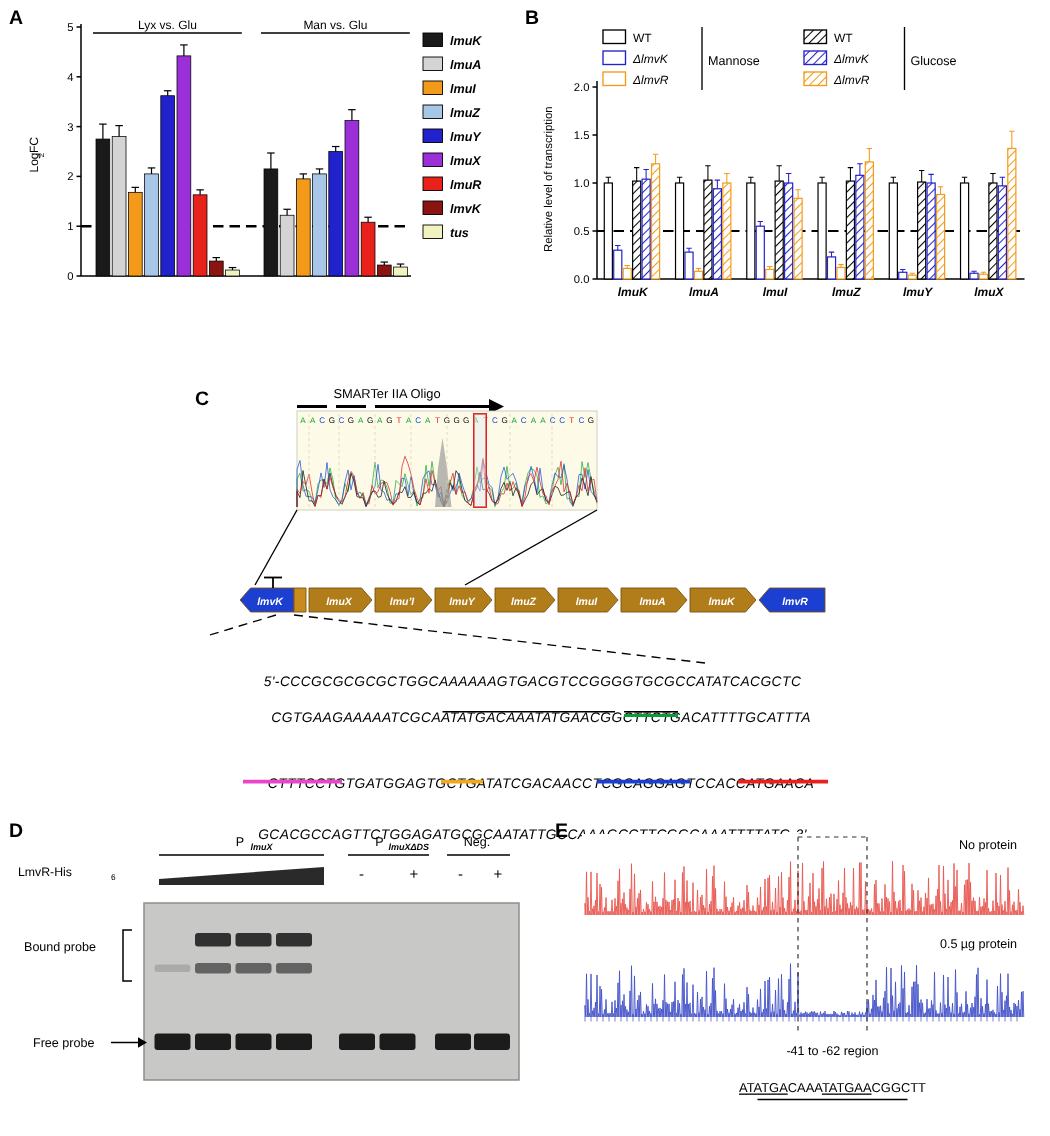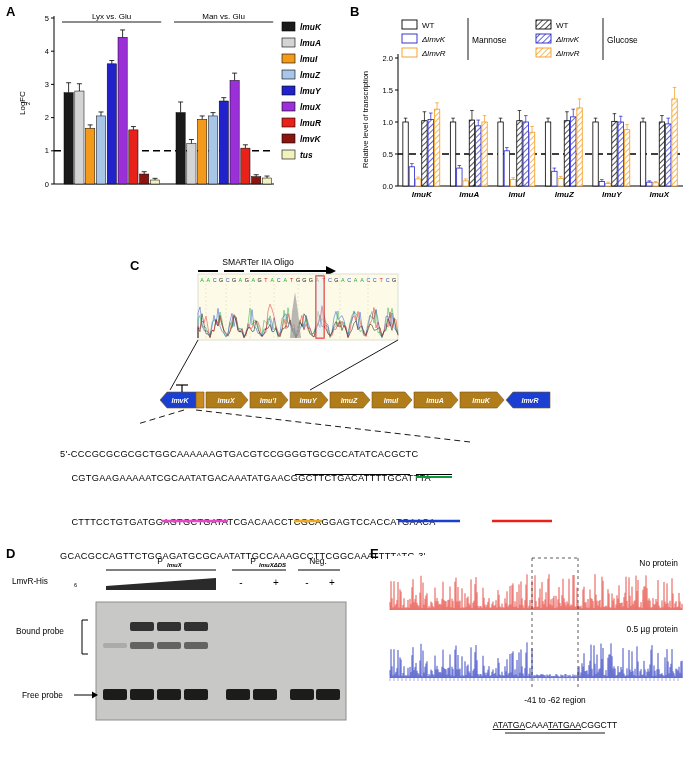--- a/index.html
+++ b/index.html
@@ -350,21 +350,21 @@
     <polygon points="320,140 357,140 364,148 357,156 320,156" fill="#b07d1a" stroke="#7a5410" stroke-width="0.6"></polygon>
     <text x="341" y="151" font-size="7" font-family="&quot;Liberation Sans&quot;, sans-serif" fill="#fff" text-anchor="middle" font-weight="bold" font-style="italic">lmuK</text>
     <polygon points="410,140 373,140 366,148 373,156 410,156" fill="#1b3fd1" stroke="#7a5410" stroke-width="0.6"></polygon>
     <text x="390" y="151" font-size="7" font-family="&quot;Liberation Sans&quot;, sans-serif" fill="#fff" text-anchor="middle" font-weight="bold" font-style="italic">lmvR</text>
     <line x1="42" y1="133" x2="42" y2="140" stroke="#000" stroke-width="1.2"></line>
     <line x1="36" y1="133" x2="48" y2="133" stroke="#000" stroke-width="1.2"></line>
     <line x1="44" y1="158" x2="-62" y2="190" stroke="#000" stroke-width="0.9" stroke-dasharray="6,4"></line>
     <line x1="56" y1="158" x2="330" y2="190" stroke="#000" stroke-width="0.9" stroke-dasharray="6,4"></line>
   </svg>
 
-<div class="abs" style="left:60px;top:449px;width:590px;text-align:left;">
+<div class="abs" style="left:60px;top:449px;width:590px;text-align:center;font-style:italic;">
   <div class="seqline">5'-CCCGCGCGCGCTGGCAAAAAAGTGACGTCCGGGGTGCGCCATATCACGCTC</div>
   <div class="seqline" style="margin-top:4px;position:relative;">
     <span>CGTGAAGAAAAATCGCAATATGACAAATATGAACGGCTTCTGACATTTTGCATTTA</span>
     <svg style="position:absolute;left:0;top:0;" width="590" height="16">
       <line x1="235" y1="11.5" x2="350" y2="11.5" stroke="#000" stroke-width="1"></line>
       <line x1="356" y1="11.5" x2="392" y2="11.5" stroke="#000" stroke-width="1"></line>
       <line x1="356" y1="14" x2="392" y2="14" stroke="#0b9a3c" stroke-width="2"></line>
     </svg>
   </div>
   <div class="seqline" style="margin-top:4px;position:relative;">

